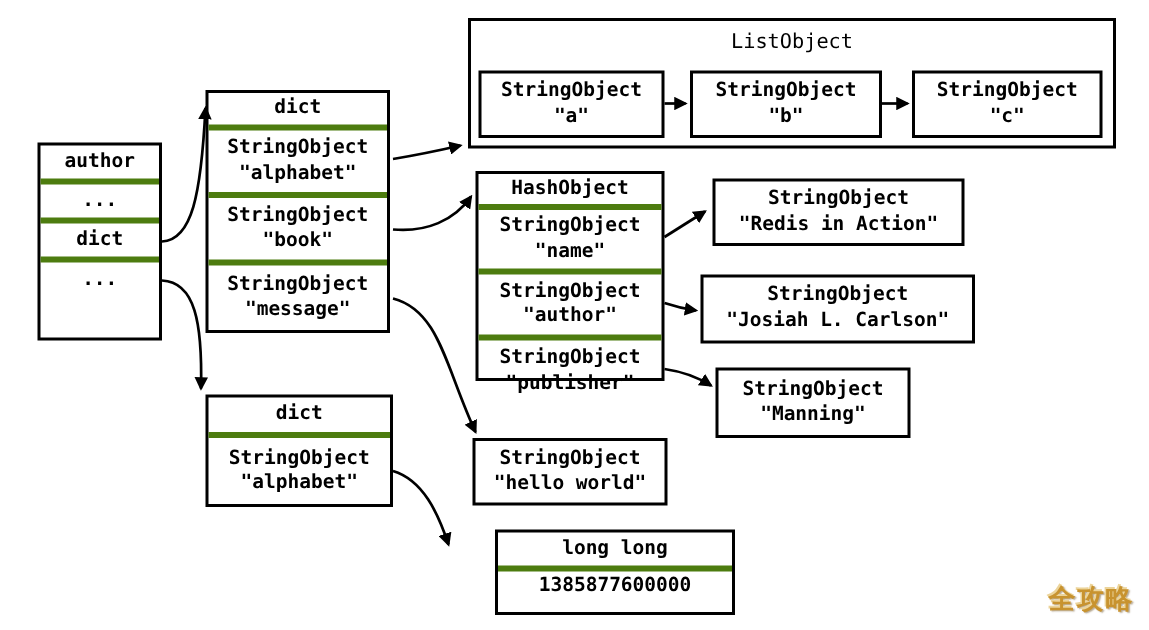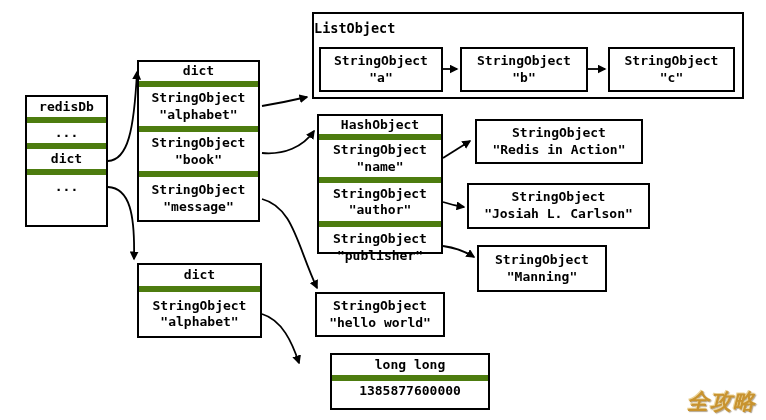--- a/index.html
+++ b/index.html
@@ -6,48 +6,47 @@
   #canvas{
     position:relative;width:766px;height:420px;background:#fff;overflow:hidden;
     font-family:"DejaVu Sans Mono","Liberation Mono",monospace;
   }
   .box{
     position:absolute;border:2px solid #000;background:#fff;box-sizing:border-box;
     font-weight:bold;font-size:13px;color:#000;
   }
   .row{
     display:flex;align-items:center;justify-content:center;text-align:center;
-    border-bottom:6px solid #4d7c0f;box-sizing:border-box;line-height:1.25;
+    border-bottom:4px solid #4d7c0f;box-sizing:border-box;line-height:1.25;
   }
   .row:last-child{border-bottom:none;}
   .cell2{flex-direction:column;}
   .plain{
     position:absolute;border:2px solid #000;background:#fff;box-sizing:border-box;
     display:flex;flex-direction:column;align-items:center;justify-content:center;
     text-align:center;font-weight:bold;font-size:13px;color:#000;line-height:1.3;
   }
   .container-title{
-    position:absolute;left:0;right:0;top:6px;text-align:left;
-    font-weight:bold;font-size:13.5px;color:#000;
+    position:absolute;left:0;right:0;top:6px;text-align:center;
+    font-weight:normal;font-size:13.5px;color:#000;
   }
   svg.arrows{position:absolute;left:0;top:0;pointer-events:none;}
   #watermark{
     position:absolute;right:10px;top:387px;font-family:"DejaVu Sans",sans-serif;
-    font-weight:bold;font-size:22px;letter-spacing:1px;
+    font-weight:bold;font-size:18px;letter-spacing:1px;
     text-shadow:-1px -1px 0 #ecd49a, 1px 1px 1px rgba(90,60,10,.45);
-    font-style:italic;
   }
 </style>
 </head>
 <body>
 
 <div id="canvas">
 
   <div class="box" style="left:25px;top:95px;width:83px;height:132px;">
-    <div class="row" style="height:26px;">redisDb</div>
+    <div class="row" style="height:26px;">author</div>
     <div class="row" style="height:26px;">...</div>
     <div class="row" style="height:26px;">dict</div>
     <div class="row" style="height:24px;">...</div>
   </div>
 
   <div class="box" style="left:137px;top:60px;width:123px;height:162px;">
     <div class="row" style="height:25px;">dict</div>
     <div class="row cell2" style="height:45px;">
       <span>StringObject</span>
       <span>"alphabet"</span>

